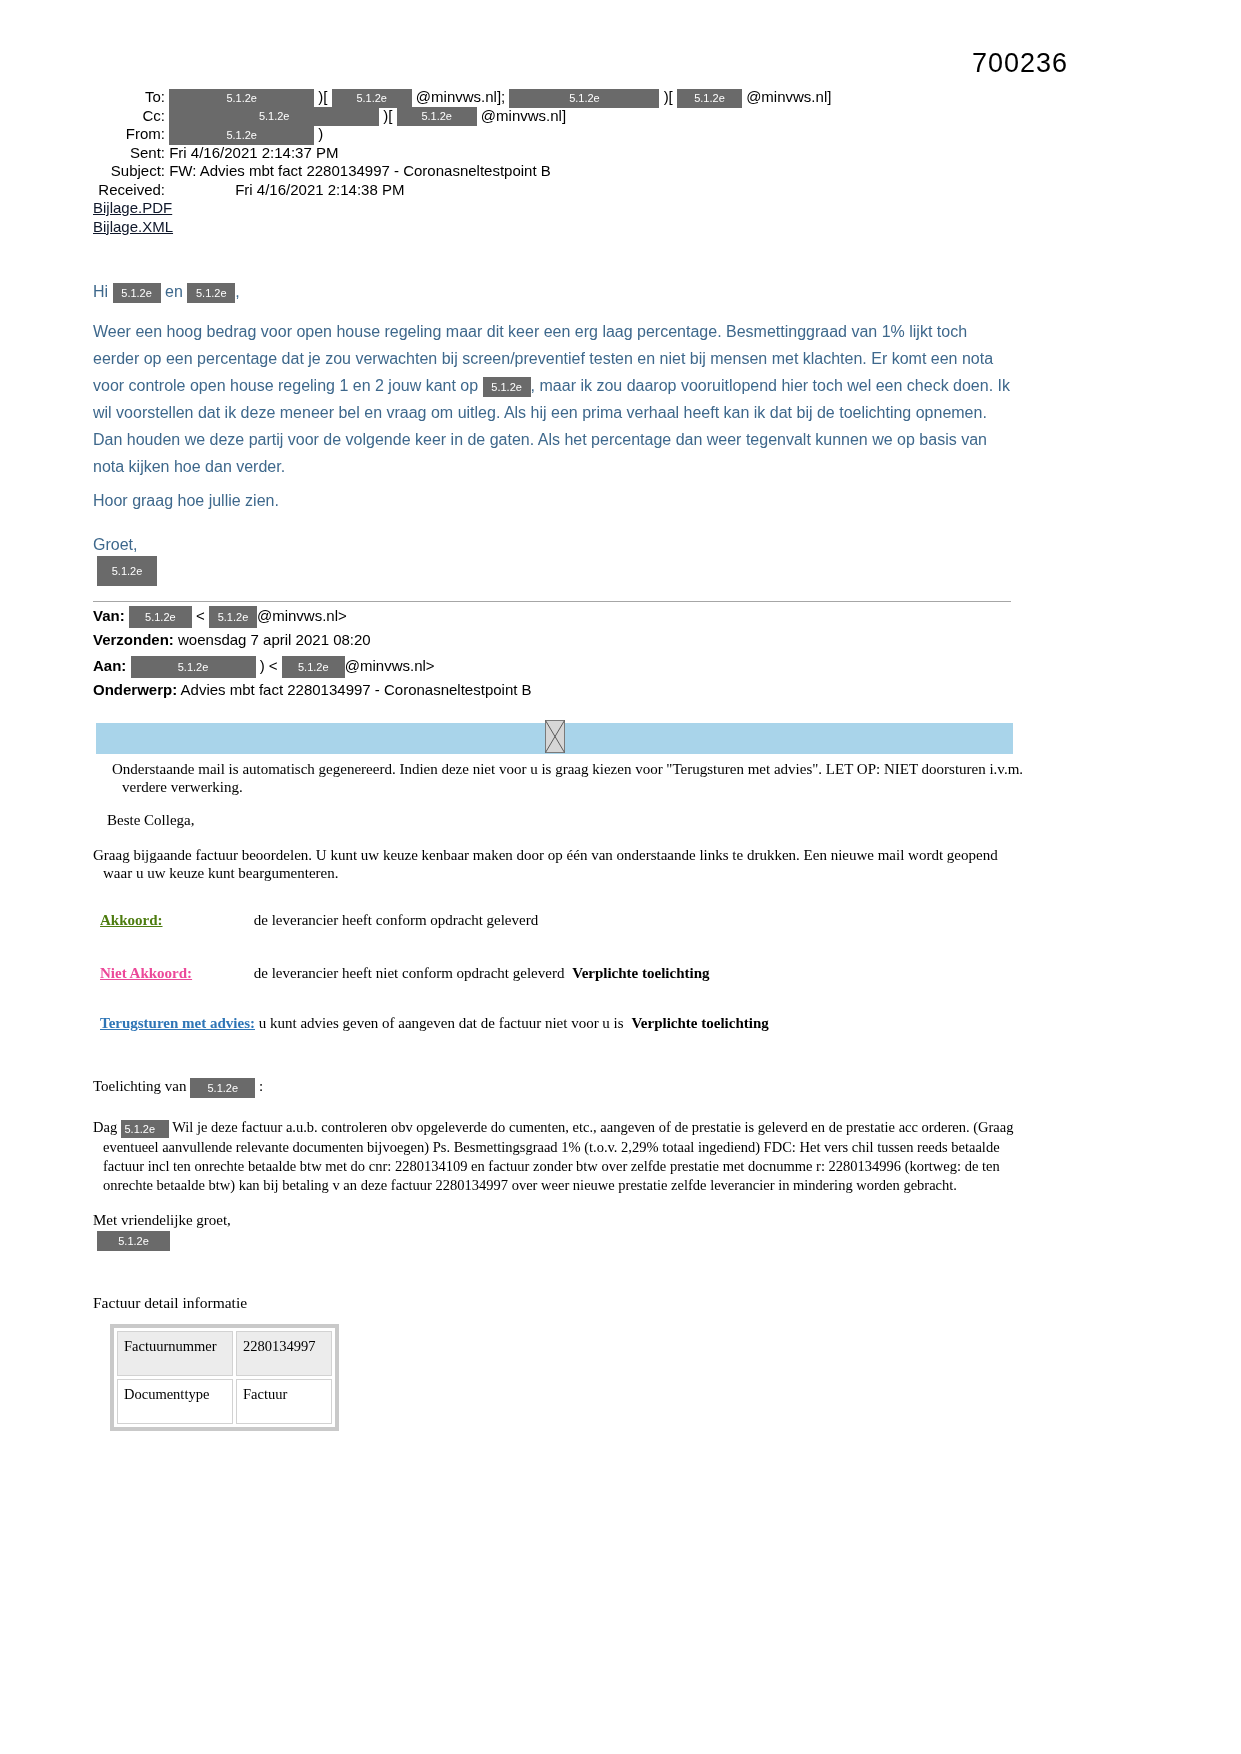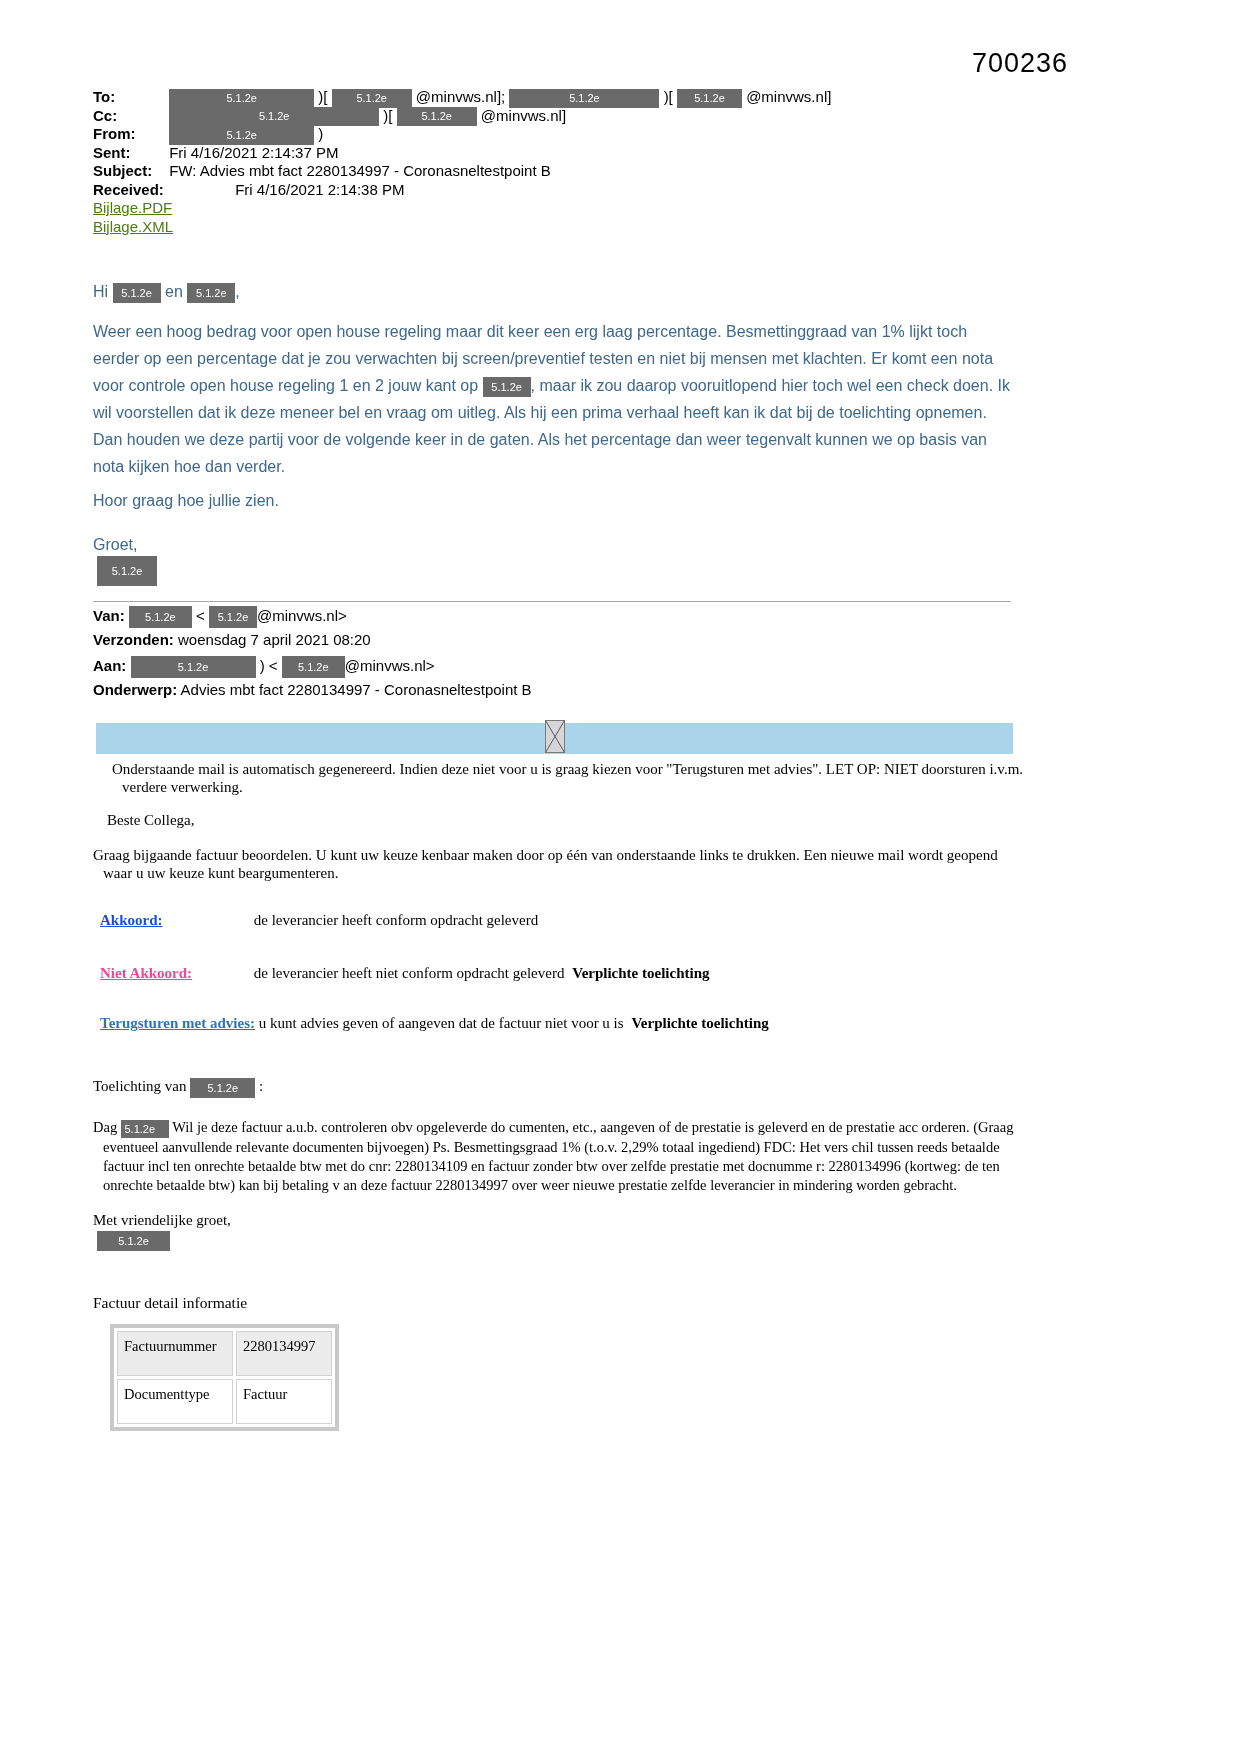--- a/index.html
+++ b/index.html
@@ -4,23 +4,23 @@
 <style>
   html,body{margin:0;padding:0;background:#fff;}
   .page{position:relative;width:1241px;height:1536px;background:#fff;overflow:hidden;
         font-family:"Liberation Sans",sans-serif;color:#000;}
 
   .page-number{position:absolute;top:48px;left:972px;font-size:27px;letter-spacing:1px;}
 
   
   .email-headers{position:absolute;top:88px;left:93px;font-size:15px;}
   .hline{height:18.5px;white-space:nowrap;}
-  .hlabel{font-weight:bold;display:inline-block;min-width:72px;}
+  .hlabel{font-weight:normal;display:inline-block;min-width:72px;text-align:right;}
   .recv-val{margin-left:66px;}
-  .att-link{color:#4d7c0f;text-decoration:underline;cursor:pointer;}
+  .att-link{color:#0f172a;text-decoration:underline;cursor:pointer;}
 
   
   .chip{display:inline-block;background:#6a6a6a;color:#fff;font-size:11px;
         font-family:"Liberation Sans",sans-serif;text-align:center;vertical-align:middle;overflow:hidden;}
   .ch18{height:18px;line-height:18px}.ch19{height:19px;line-height:19px}
   .ch20{height:20px;line-height:20px}.ch22{height:22px;line-height:22px}
   .ch30{height:30px;line-height:30px}
   .w48{width:48px}.w60{width:60px}.w63{width:63px}.w65{width:65px}.w73{width:73px}
   .w80{width:80px}.w125{width:125px}.w145{width:145px}.w150{width:150px}.w210{width:210px}
 
@@ -48,21 +48,21 @@
   .notice{position:absolute;top:760px;left:112px;width:915px;font-size:15px;line-height:18px;
           padding-left:10px;text-indent:-10px;}
   .salutation{position:absolute;top:812px;left:93px;font-size:15px;margin-left:14px;}
   .intro{position:absolute;top:846px;left:93px;width:918px;font-size:15px;line-height:18px;
          padding-left:10px;text-indent:-10px;}
 
   .option-row{position:absolute;left:100px;font-size:15px;}
   .opt1{top:912px}.opt2{top:965px}.opt3{top:1015px}
   .option-link{font-weight:bold;text-decoration:underline;cursor:pointer;}
   .tabbed{display:inline-block;min-width:150px;}
-  .green{color:#1d4ed8}.red{color:#ec4899}.blue{color:#2e75b6}
+  .green{color:#4d7c0f}.red{color:#ec4899}.blue{color:#2e75b6}
   .bold-suffix{font-weight:bold;margin-left:4px;}
 
   .toelichting{position:absolute;top:1078px;left:93px;font-size:15px;}
   .dag-para{position:absolute;top:1118px;left:93px;width:922px;font-size:14.5px;line-height:19px;
             padding-left:10px;text-indent:-10px;}
   .mvg{position:absolute;top:1212px;left:93px;font-size:15px;}
   .sig-chip2{position:absolute;top:1231px;left:97px;}
 
   .invoice-title{position:absolute;top:1294px;left:93px;font-size:15.5px;}
   .invoice-table{position:absolute;top:1324px;left:110px;border:4px solid #c9c9c9;

